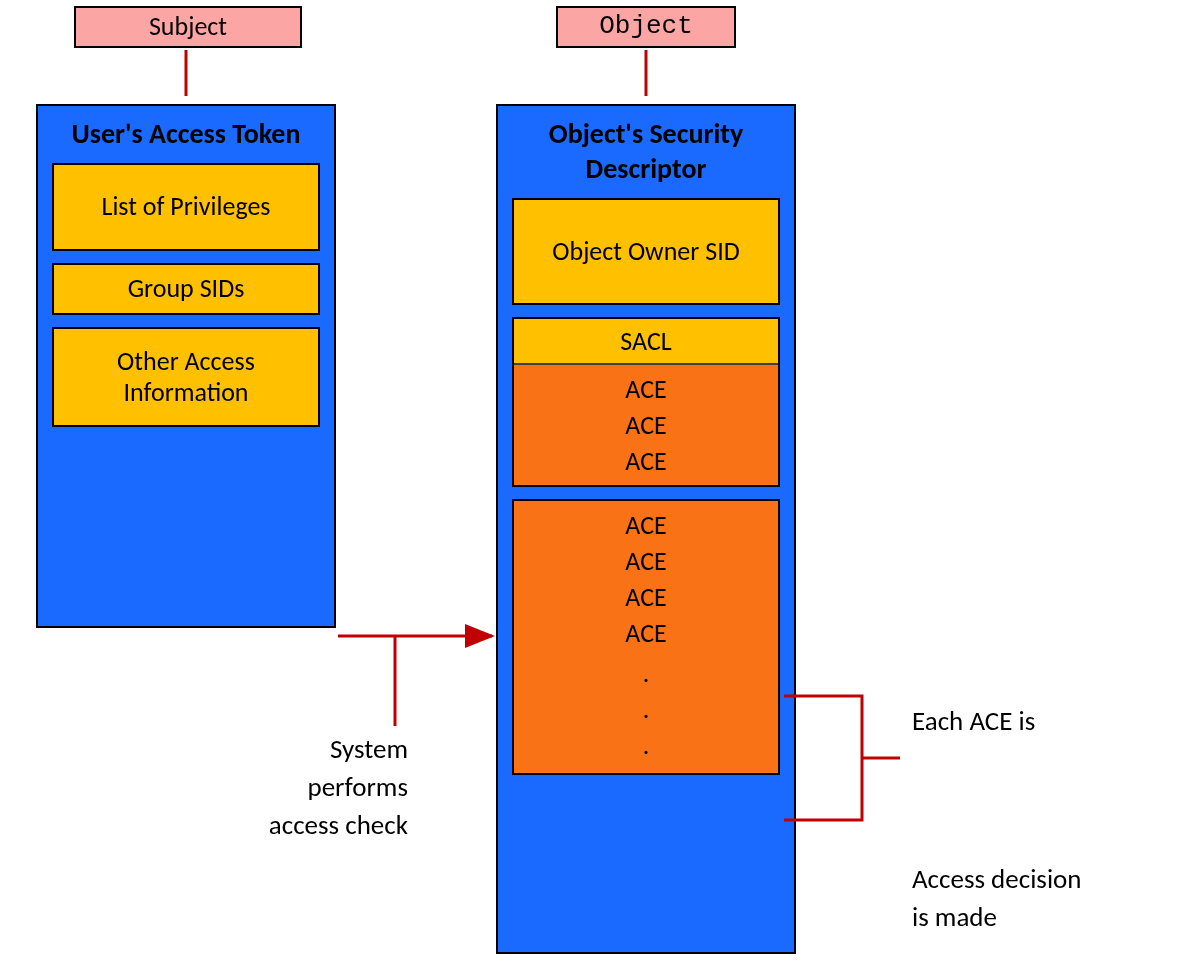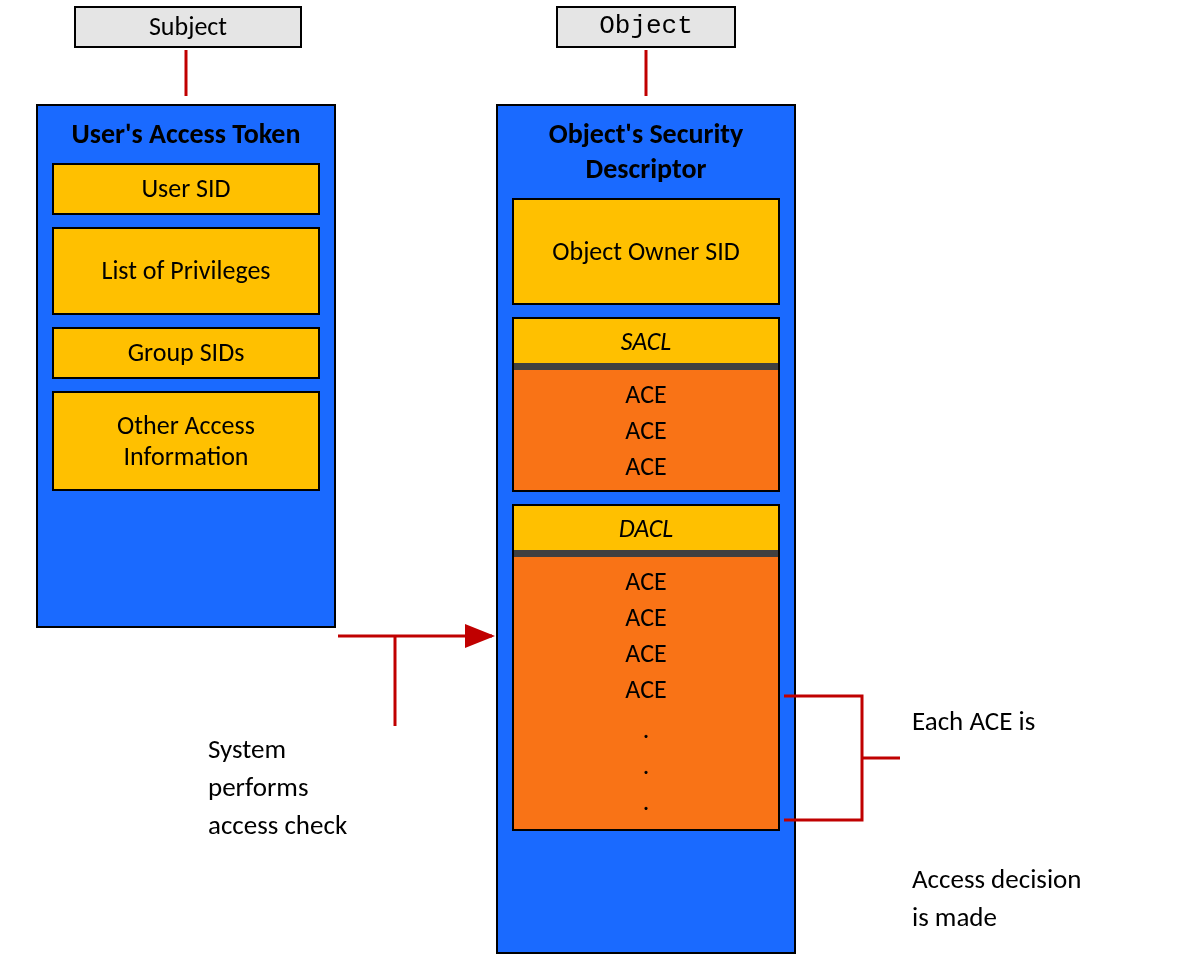--- a/index.html
+++ b/index.html
@@ -4,21 +4,21 @@
 <style>
   * { box-sizing: border-box; margin: 0; padding: 0; }
   body {
     width: 1200px;
     height: 962px;
     background: #fff;
     font-family: Calibri, "Segoe UI", Arial, sans-serif;
     position: relative;
   }
   .yellow-box {
-    background: #e5e5e5;
+    background: #fca5a5;
     border: 2px solid #000;
     display: flex;
     align-items: center;
     justify-content: center;
     text-align: center;
     font-size: 26px;
     color: #000;
     line-height: 1.2;
     padding: 4px;
   }
@@ -47,26 +47,25 @@
     color: #000;
     line-height: 1.2;
     padding: 6px;
   }
   .acl-block {
     margin: 0 14px 12px 14px;
     border: 2px solid #000;
   }
   .acl-header {
     background: #ffc000;
-    border-bottom: 7px solid #404040;
+    border-bottom: 2px solid #404040;
     text-align: center;
     font-size: 26px;
     padding: 6px;
     color: #000;
-    font-style: italic;
   }
   .acl-body {
     background: #f97316;
     color: #000;
     font-size: 26px;
     text-align: center;
   }
   .acl-body div { padding: 2px 0; }
   .caption {
     position: absolute;
@@ -87,23 +86,20 @@
 <div class="yellow-box" style="position:absolute; left:74px; top:6px; width:228px; height:42px;">
   <span>Subject</span>
 </div>
 
 <div class="yellow-box" style="position:absolute; left:556px; top:6px; width:180px; height:42px;font-family:Liberation Mono, monospace;">
   <span>Object</span>
 </div>
 
 <div class="blue-container" style="left:36px; top:104px; width:300px; height:524px;">
   <div class="container-title">User's Access Token</div>
-  <div class="inner-yellow" style="height:52px;">
-    <span>User SID</span>
-  </div>
   <div class="inner-yellow" style="height:88px;">
     <span>List of Privileges</span>
   </div>
   <div class="inner-yellow" style="height:52px;">
     <span>Group SIDs</span>
   </div>
   <div class="inner-yellow" style="height:100px;text-align:center;">
     <span>Other Access Information</span>
   </div>
 </div>
@@ -117,34 +113,33 @@
   <div class="acl-block">
     <div class="acl-header">SACL</div>
     <div class="acl-body" style="padding:6px 0;">
       <div>ACE</div>
       <div>ACE</div>
       <div>ACE</div>
     </div>
   </div>
 
   <div class="acl-block">
-    <div class="acl-header">DACL</div>
     <div class="acl-body" style="padding:6px 0 10px 0;">
       <div>ACE</div>
       <div>ACE</div>
       <div>ACE</div>
       <div>ACE</div>
       <div style="padding-top:6px;">.</div>
       <div>.</div>
       <div>.</div>
     </div>
   </div>
 </div>
 
-<div class="caption" style="left:208px; top:730px; text-align:left; width:190px;">
+<div class="caption" style="left:218px; top:730px; text-align:right; width:190px;">
   <span>System</span><br>
   <span>performs</span><br>
   <span>access check</span>
 </div>
 
 <div class="caption" style="left:912px; top:694px;margin-top:8px;">
   <span>Each ACE is</span><br>
   <br>
 </div>
 

